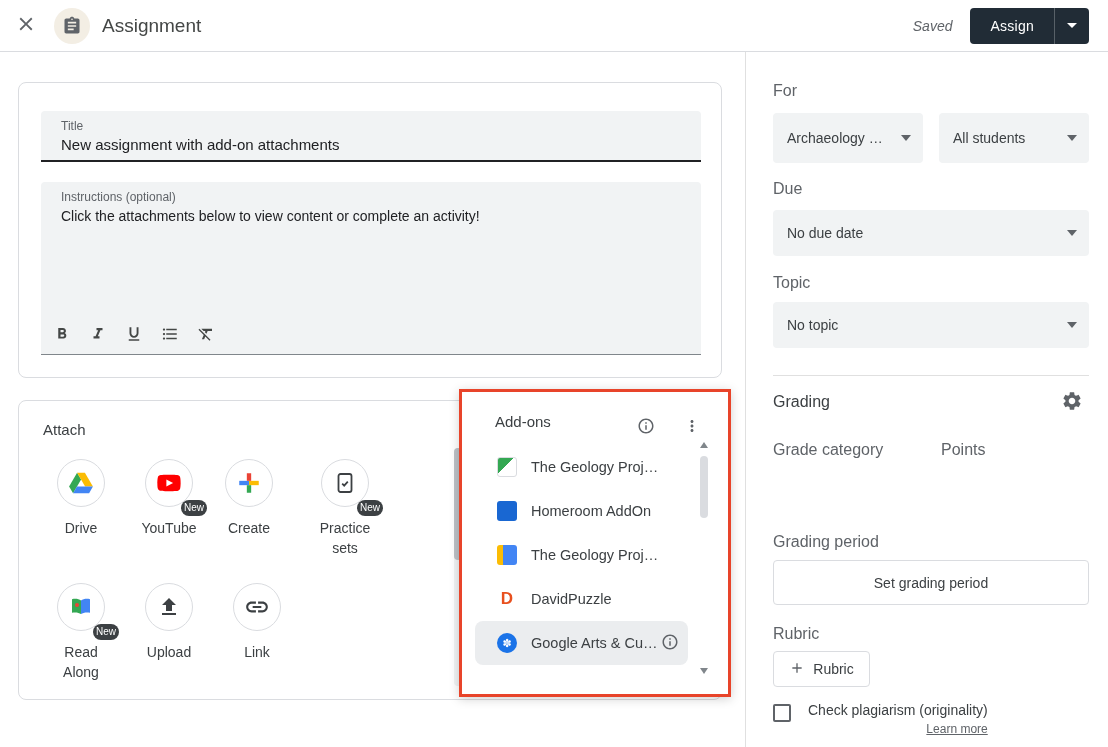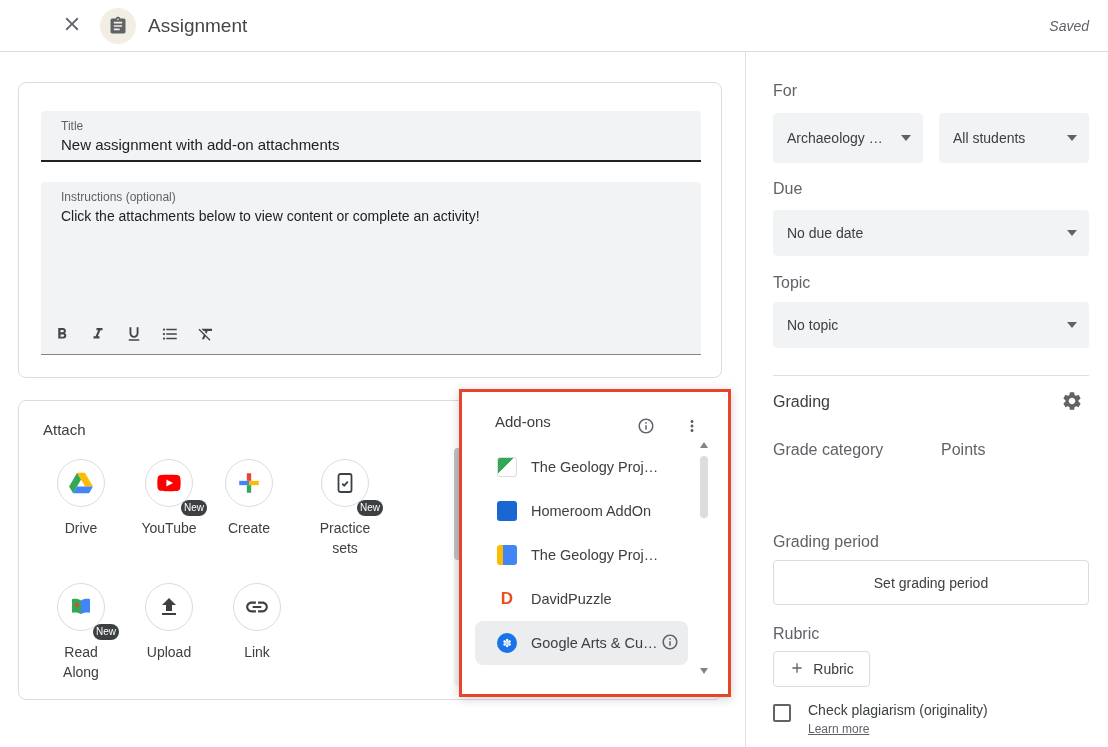--- a/index.html
+++ b/index.html
@@ -1,21 +1,21 @@
 <!DOCTYPE html>
 <html><head>
 <meta charset="utf-8">
 <style>
   * { margin:0; padding:0; box-sizing:border-box; }
   html,body { background:#fff; font-family:"Liberation Sans", sans-serif; color:#3c4043; }
   .app { position:relative; width:1108px; height:747px; background:#fff; overflow:hidden; }
 
   
   .topbar { position:absolute; left:0; top:0; width:1108px; height:52px;
-            border-bottom:1px solid #dadce0; display:flex; align-items:center; background:#fff; z-index:20;padding-left:46px; }
+            border-bottom:1px solid #dadce0; display:flex; align-items:center; background:#fff; z-index:20; }
   .icon-btn { border:none; background:transparent; cursor:pointer; display:flex; align-items:center; justify-content:center; }
   .close-btn { width:40px; height:40px; margin-left:6px; }
   .assignment-circle { width:36px; height:36px; border-radius:50%; background:#f3eee4;
             display:flex; align-items:center; justify-content:center; margin-left:8px; }
   .page-title { font-size:19px; font-weight:400; color:#444746; margin-left:12px; }
   .topbar-right { margin-left:auto; display:flex; align-items:center; gap:18px; padding-right:19px; }
   .saved-text { font-style:italic; color:#5f6368; font-size:14px; }
   .split-btn { display:flex; height:36px; }
   .assign-main { background:#212c36; color:#fff; border:none; font-size:14px; font-weight:500;
             letter-spacing:.25px; padding:0 20px; border-radius:4px 0 0 4px; cursor:pointer; font-family:inherit; }
@@ -87,21 +87,21 @@
   .select { position:absolute; height:50px; background:#f1f3f4; border-radius:4px; border:none; cursor:pointer;
             display:flex; align-items:center; justify-content:space-between; padding:0 12px 0 14px; font-family:inherit; }
   .select-text { font-size:14px; color:#3c4043; white-space:nowrap; overflow:hidden; text-overflow:ellipsis; text-align:left; }
   .caret-down { width:0; height:0; border-left:5px solid transparent; border-right:5px solid transparent;
                 border-top:6px solid #5f6368; flex:0 0 auto; margin-left:8px; }
   .btn-outline { position:absolute; background:#fff; border:1px solid #dadce0; border-radius:4px; cursor:pointer;
                  display:flex; align-items:center; justify-content:center; font-size:14px; color:#3c4043; font-family:inherit; }
   .side-divider { position:absolute; left:27px; width:316px; border-top:1px solid #e0e0e0; }
   .grading-heading { position:absolute; left:27px; top:341px; font-size:16px; font-weight:500; color:#3c4043; }
   .gear-btn { position:absolute; right:22px; top:336px; width:28px; height:28px; }
-  .plagiarism-row { position:absolute; left:27px; top:650px; display:flex; align-items:flex-start; gap:17px; }
+  .plagiarism-row { position:absolute; left:27px; top:650px; display:flex; align-items:flex-start; gap:17px;text-align:right; }
   .checkbox { width:18px; height:18px; border:2px solid #5f6368; border-radius:2px; background:#fff; cursor:pointer; margin-top:2px; }
   .plagiarism-text { font-size:14px; color:#3c4043; }
   .learn-more { font-size:12px; color:#5f6368; margin-top:4px; cursor:pointer; display:inline-block;text-decoration:underline; }
 </style>
 </head>
 <body>
 
 <div class="app">
 
   <header class="topbar">
@@ -113,20 +113,26 @@
       </span>
     </button>
     <div class="assignment-circle">
       <svg width="20" height="20" viewBox="0 0 24 24" fill="#5f6368">
           <path d="M19 3h-4.18C14.4 1.84 13.3 1 12 1c-1.3 0-2.4.84-2.82 2H5c-1.1 0-2 .9-2 2v14c0 1.1.9 2 2 2h14c1.1 0 2-.9 2-2V5c0-1.1-.9-2-2-2zm-7 0c.55 0 1 .45 1 1s-.45 1-1 1-1-.45-1-1 .45-1 1-1zm2 14H7v-2h7v2zm3-4H7v-2h10v2zm0-4H7V7h10v2z"></path>
         </svg>
     </div>
     <h1 class="page-title">Assignment</h1>
     <div class="topbar-right">
       <span class="saved-text">Saved</span>
+      <div class="split-btn">
+        <button class="assign-main">Assign</button>
+        <button class="assign-arrow">
+          <span class="caret-down-white"></span>
+        </button>
+      </div>
     </div>
   </header>
 
   <main class="content">
 
     <section class="card card-fields">
       <div class="field title-field">
         <span class="field-label">Title</span>
         <span class="field-value">New assignment with add-on attachments</span>
       </div>

